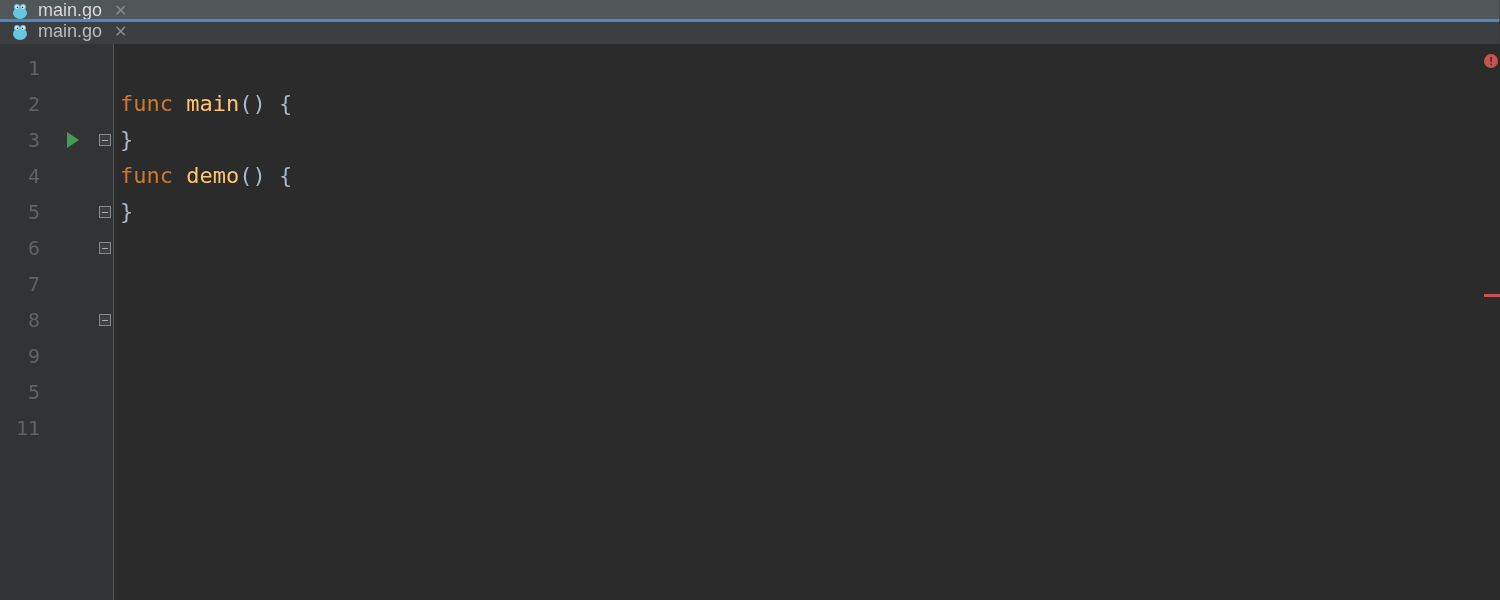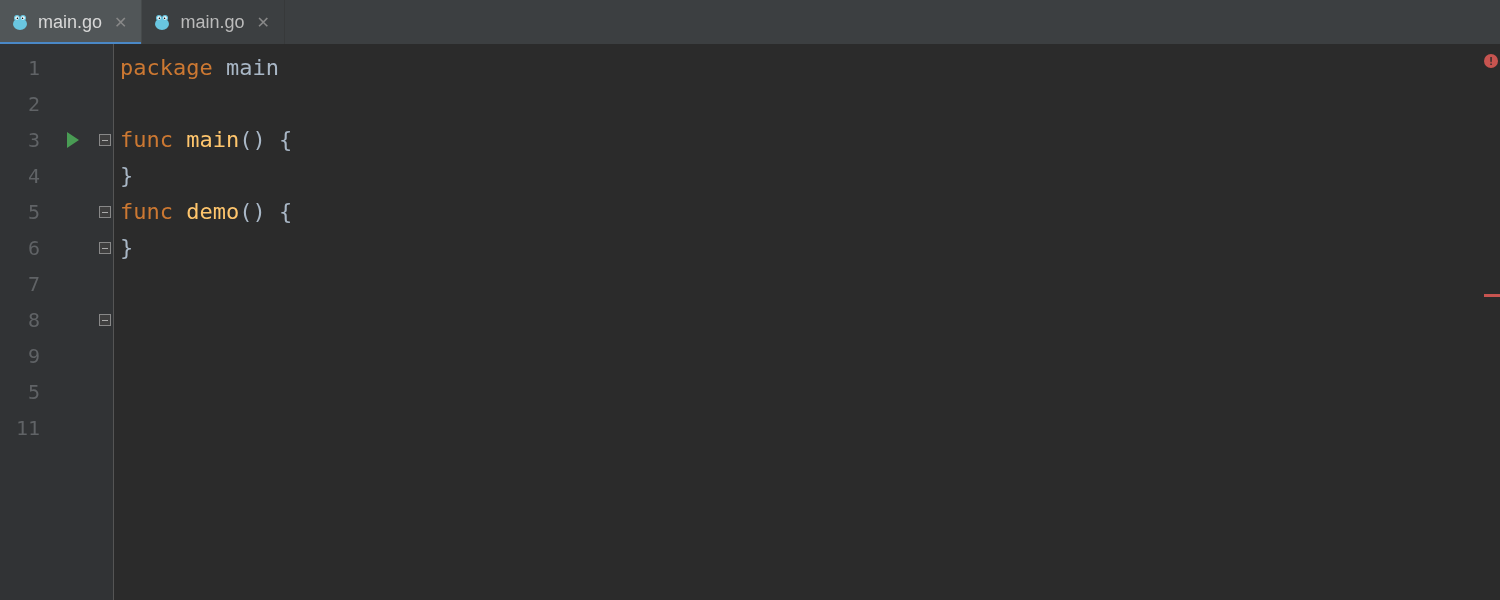--- a/index.html
+++ b/index.html
@@ -8,20 +8,21 @@
     background: #2b2b2b;
     font-family: "Menlo", "Consolas", monospace;
     font-size: 20px;
     overflow: hidden;
   }
   .tab-bar {
     display: flex;
     height: 44px;
     background: #3c3f41;
     align-items: stretch;
+    flex-direction: column;
   }
   .tab {
     display: flex;
     align-items: center;
     gap: 8px;
     padding: 0 14px 0 10px;
     color: #bbbbbb;
     font-family: "Segoe UI", "Helvetica Neue", sans-serif;
     font-size: 18px;
     cursor: pointer;
@@ -252,21 +253,20 @@
     <div class="cell"></div>
     <div class="cell">
         <div class="fold-close"></div>
       </div>
     <div class="cell"></div>
     <div class="cell"></div>
     <div class="cell"></div>
   </div>
 
   <div class="code-area">
-    <div class="line"><span class="kw-orange">package</span> <span class="pkg-name">main</span></div>
     <div class="line"></div>
     <div class="line"><span class="kw-orange">func</span> <span class="id-yellow">main</span><span>() {</span></div>
     <div class="line"><span>}</span></div>
     <div class="line"><span class="kw-orange">func</span> <span class="id-yellow">demo</span><span>() {</span></div>
     <div class="line"><span>}</span></div>
     <div class="line"></div>
     <div class="line"></div>
     <div class="line"></div>
 
     <div class="right-marks">

